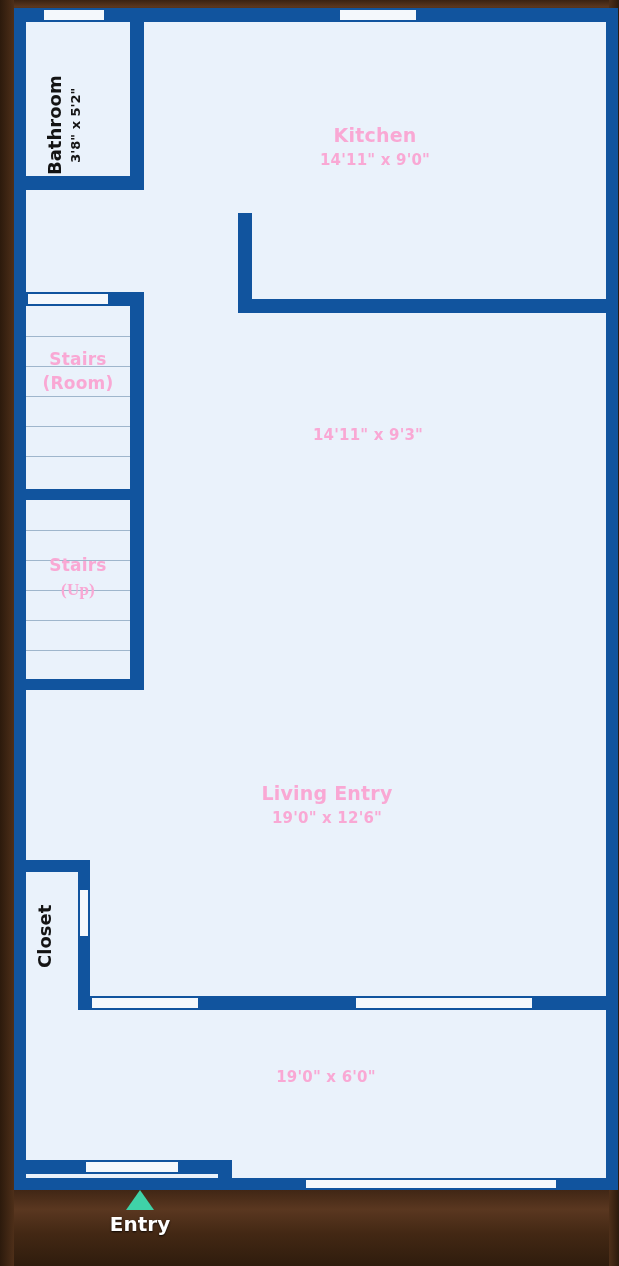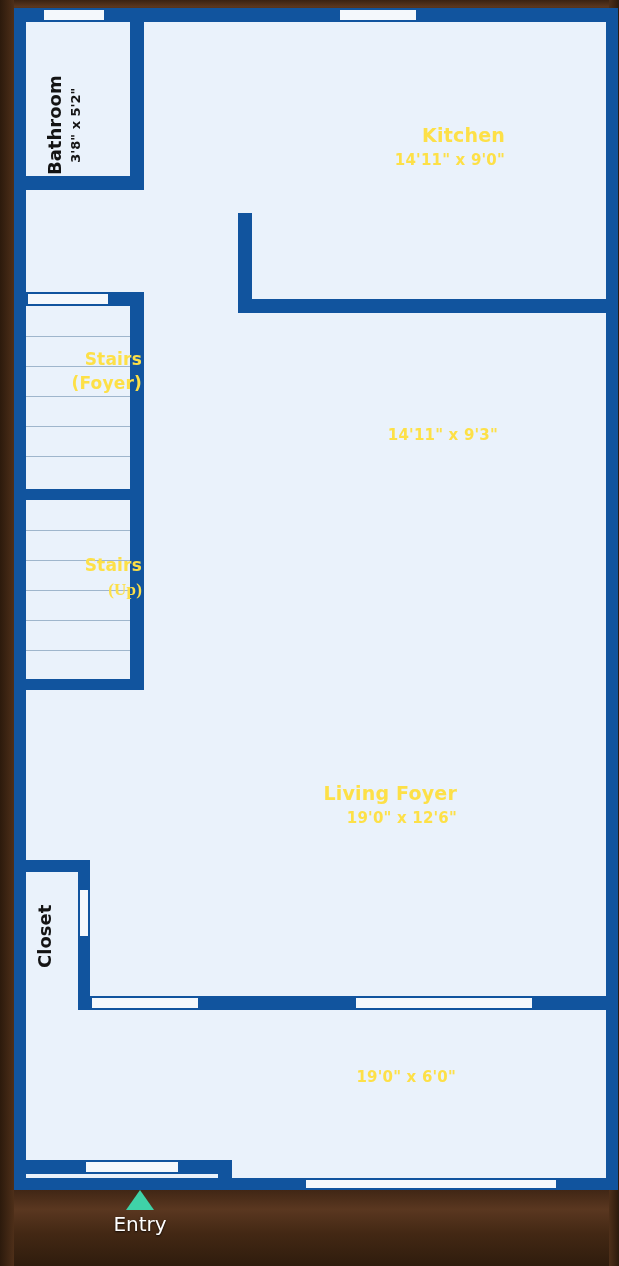--- a/index.html
+++ b/index.html
@@ -76,22 +76,22 @@
     position: absolute;
     left: 0;
     width: 100%;
     height: 1px;
     background: #9fb6cc;
   }
 
   
   .label {
     position: absolute;
-    text-align: right;
-    color: #fde047;
+    text-align: center;
+    color: #f9a8d4;
     line-height: 1.25;
     letter-spacing: .2px;
   }
   .label .name {
     display: block;
     font-weight: bold;
     font-size: 19px;
   }
   .label .dims {
     display: block;
@@ -122,21 +122,21 @@
   }
   .entry-arrow {
     width: 0; height: 0;
     margin: 0 auto;
     border-left: 14px solid transparent;
     border-right: 14px solid transparent;
     border-bottom: 20px solid #3fd2a8;
   }
   .entry-text {
     color: #ffffff;
-    font-weight: normal;
+    font-weight: bold;
     font-size: 20px;
     margin-top: 2px;
     text-shadow: 0 1px 2px rgba(0,0,0,.8);
   }
 </style>
 </head>
 <body>
 
 <div id="plan">
 
@@ -205,34 +205,34 @@
     <span class="dims">3'8" x 5'2"</span>
   </div>
 
   <div class="label" style="left:245px; top:124px; width:260px;">
     <span class="name">Kitchen</span>
     <span class="dims">14'11" x 9'0"</span>
   </div>
 
   <div class="label small" style="left:14px; top:349px; width:128px;">
     <span class="name">Stairs</span>
-    <span class="dims" style="font-size:17px;">(Foyer)</span>
+    <span class="dims" style="font-size:17px;">(Room)</span>
   </div>
 
   <div class="label small" style="left:14px; top:555px; width:128px;">
     <span class="name">Stairs</span>
     <span class="dims" style="font-size:17px;font-family:Liberation Serif, serif;">(Up)</span>
   </div>
 
   <div class="label" style="left:238px; top:423px; width:260px;">
     <span class="dims">14'11" x 9'3"</span>
   </div>
 
   <div class="label" style="left:197px; top:782px; width:260px;">
-    <span class="name">Living Foyer</span>
+    <span class="name">Living Entry</span>
     <span class="dims">19'0" x 12'6"</span>
   </div>
 
   <div class="vlabel" style="left:34px; top:968px;">
     <span class="name">Closet</span>
   </div>
 
   <div class="label" style="left:196px; top:1065px; width:260px;">
     <span class="dims">19'0" x 6'0"</span>
   </div>

